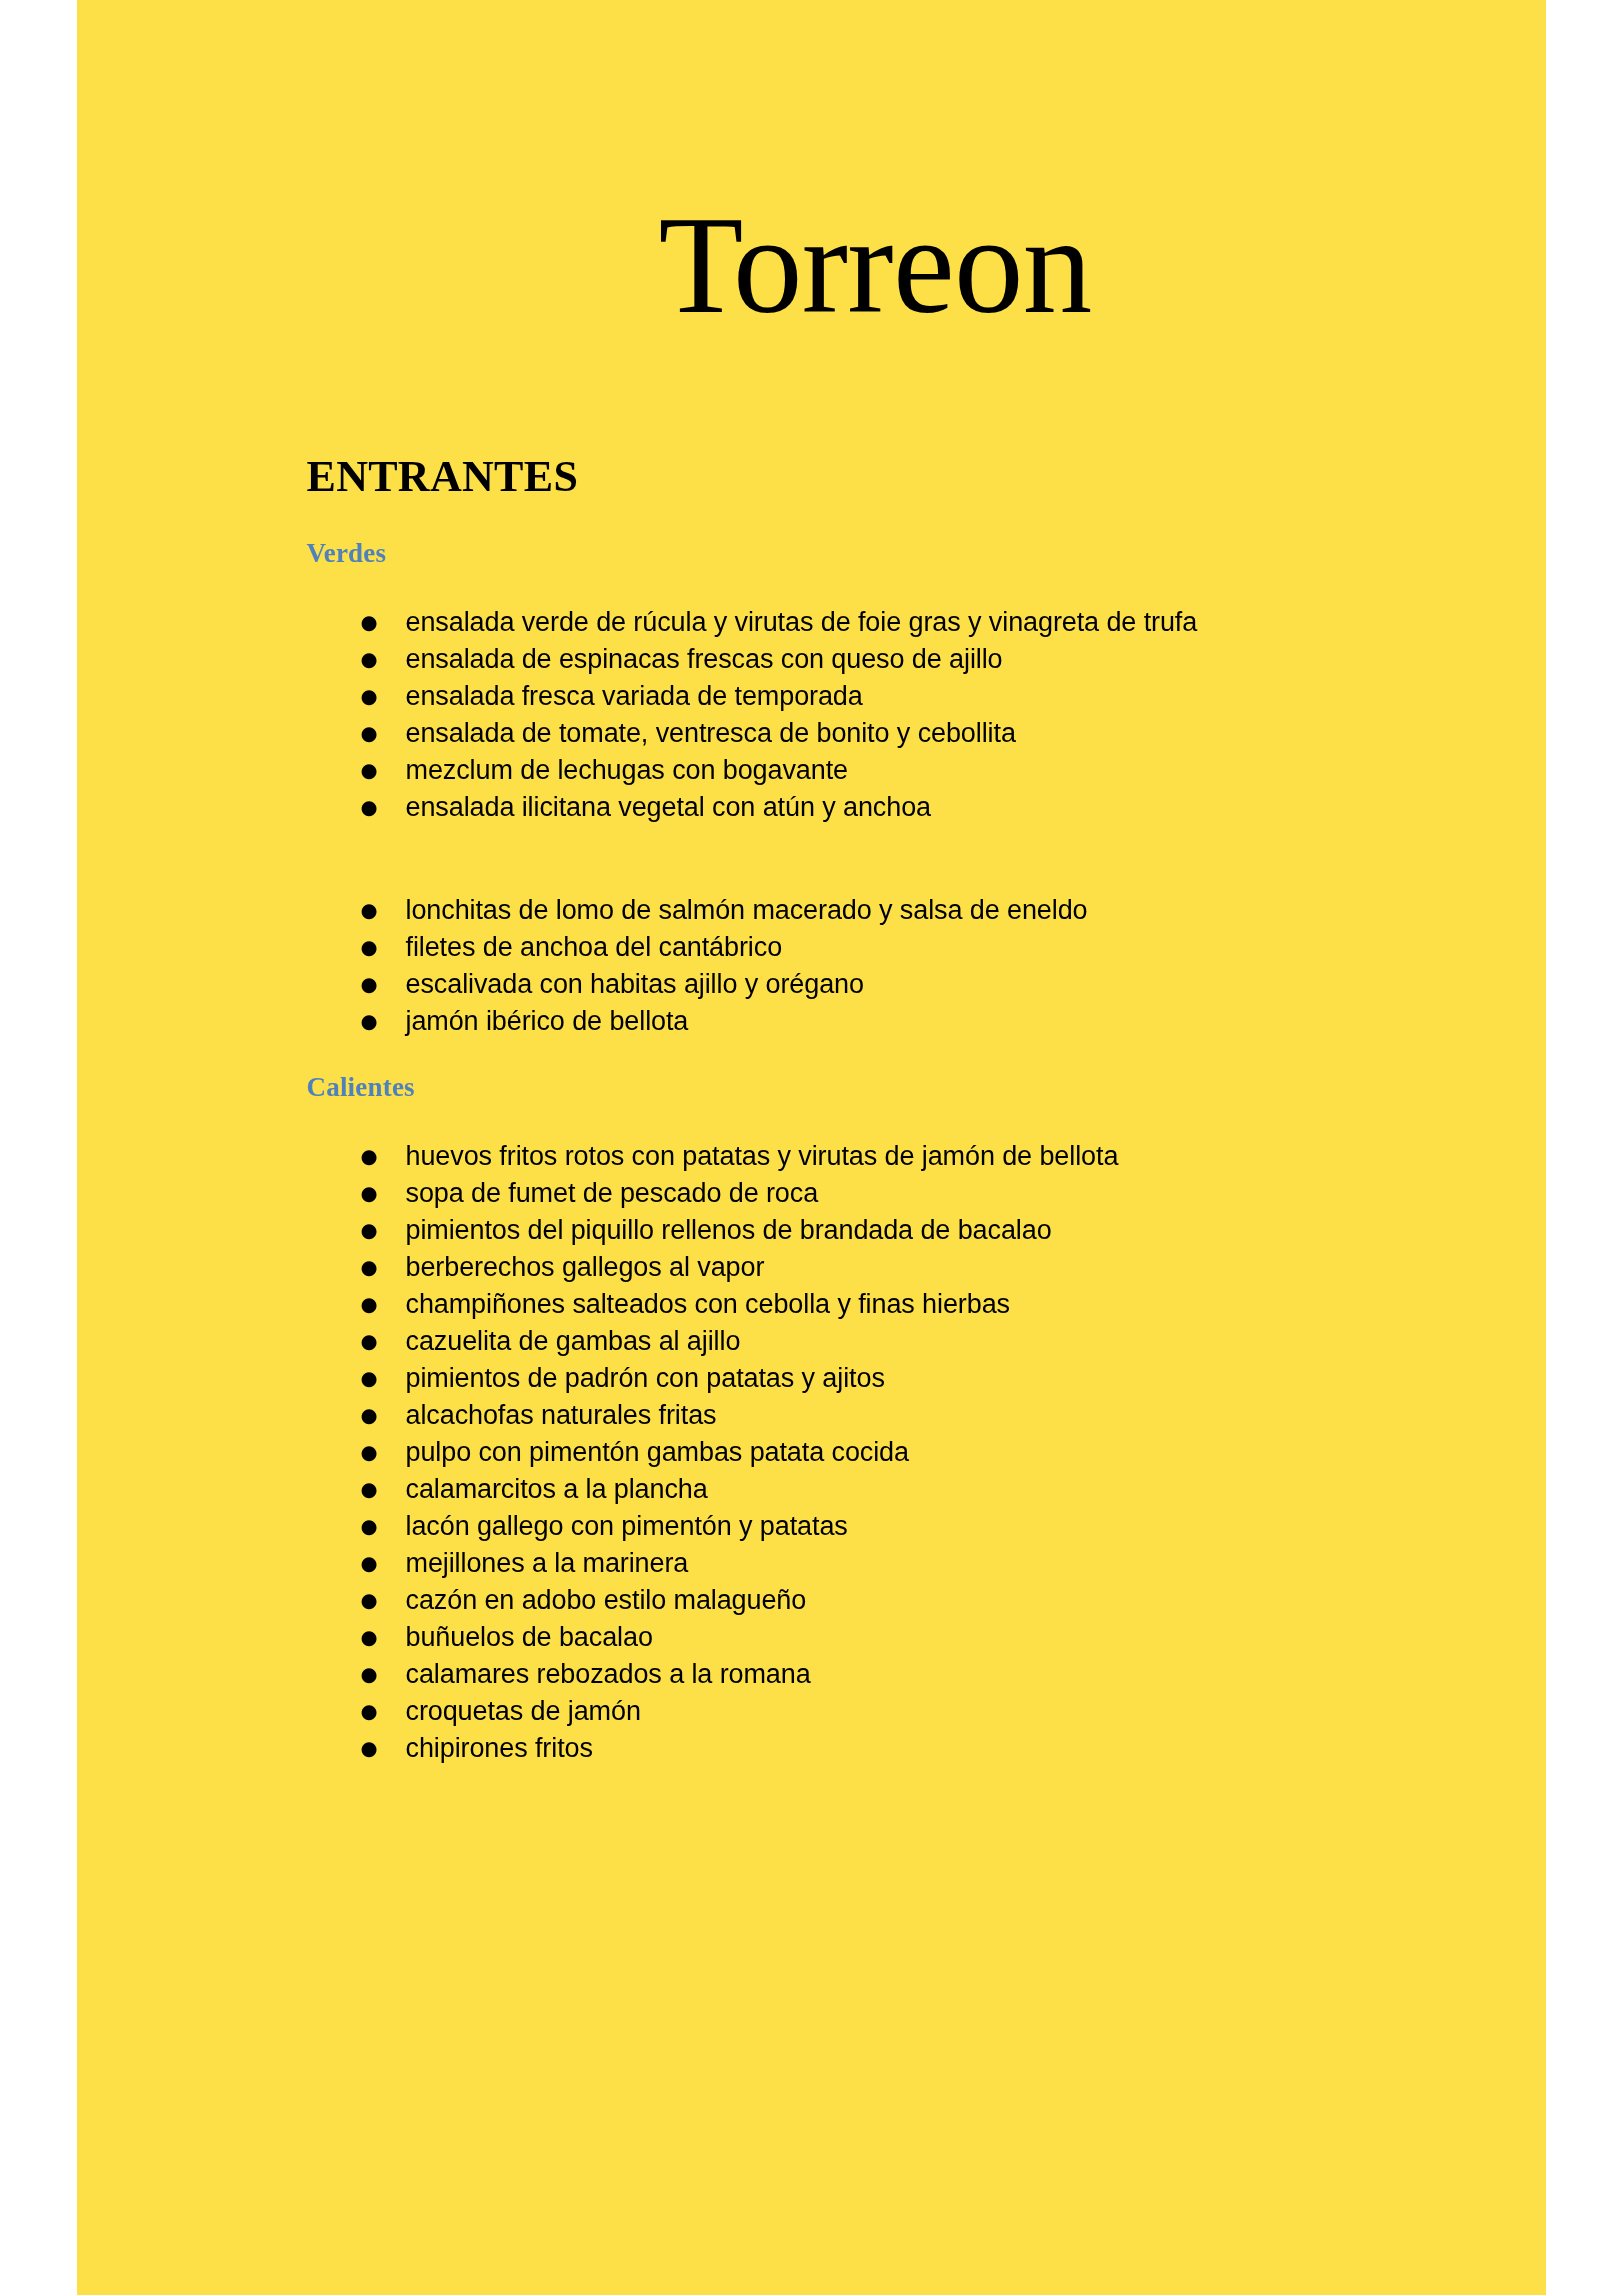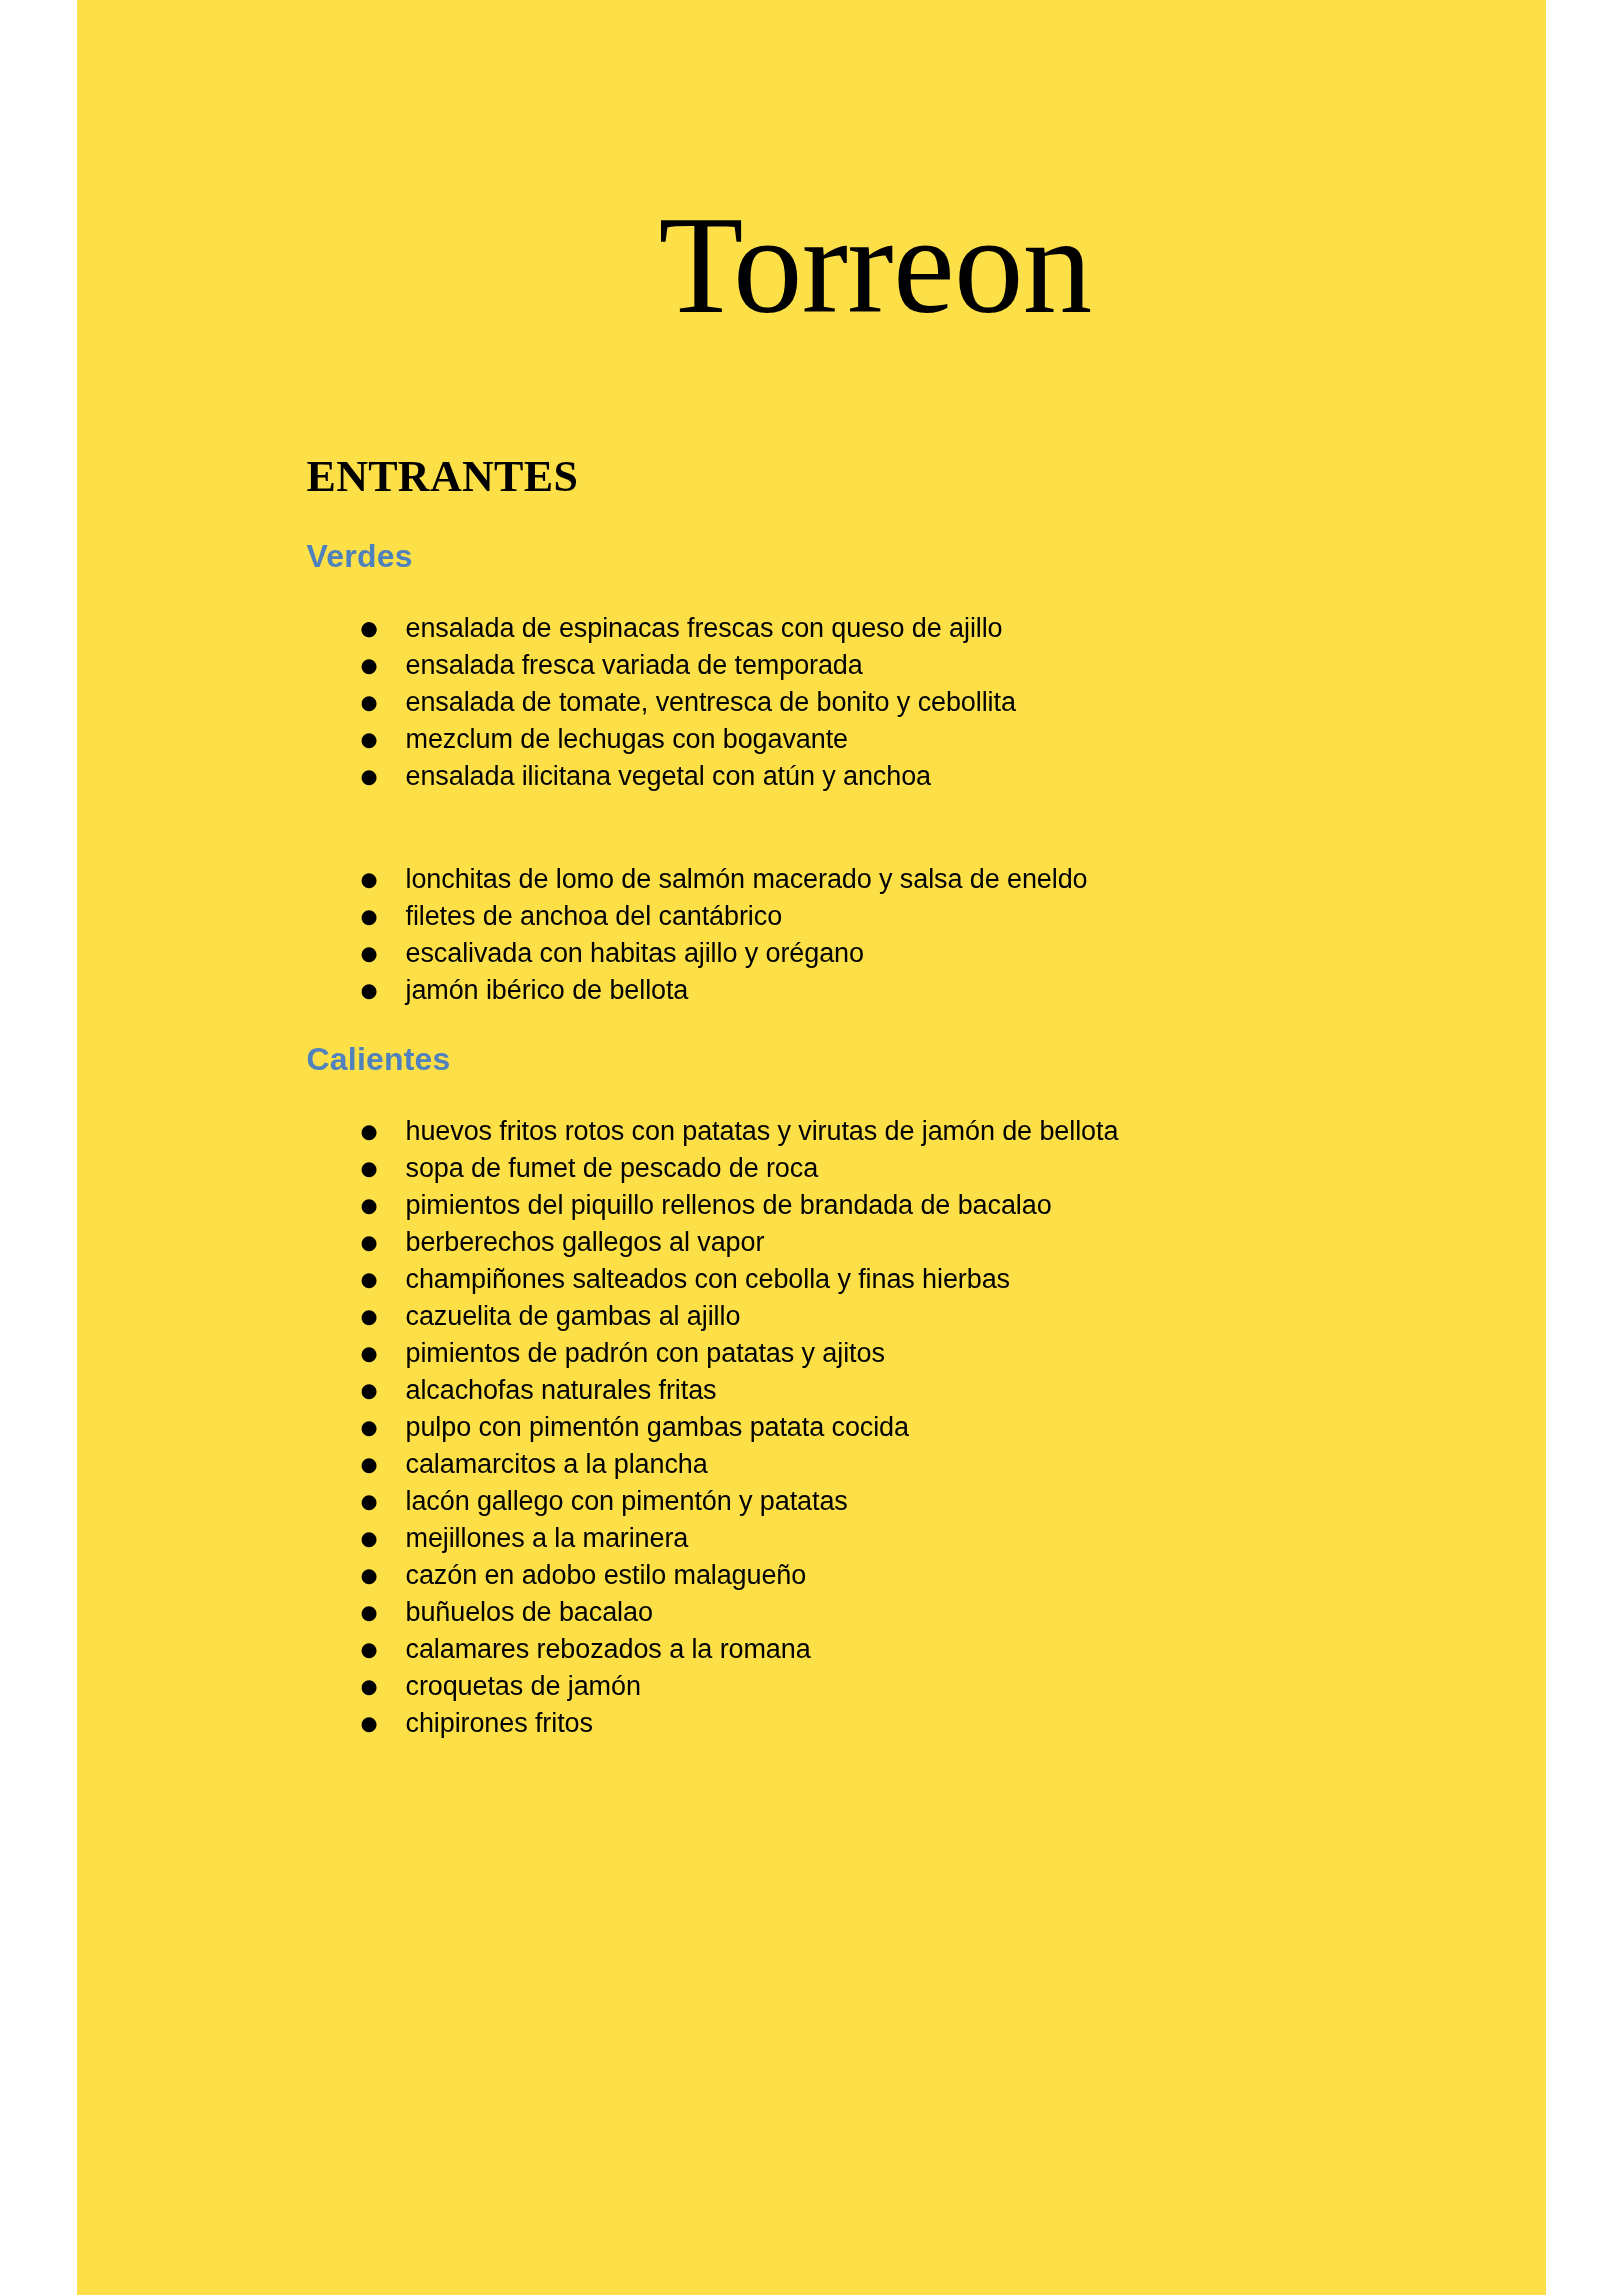--- a/index.html
+++ b/index.html
@@ -53,22 +53,22 @@
     line-height: 1.15;
     margin: 0 0 34px 0;
     letter-spacing: 0.3px;
   }
 
   .subsection {
     margin: 0;
   }
 
   .subsection-title {
-    font-family: Liberation Sans, sans-serif;
-    font-size: 32px;
+    font-family: Liberation Serif, serif;
+    font-size: 27px;
     font-weight: 700;
     color: #4F81BD;
     line-height: 1.2;
     margin: 0;
     letter-spacing: 0.2px;
   }
 
   .dish-list {
     list-style: none;
     margin: 0;
@@ -111,21 +111,21 @@
 
   <div class="content">
 
     <h1 class="section-title">ENTRANTES</h1>
 
     <div id="subsections-container">
         <div class="subsection">
           <h2 class="subsection-title">Verdes</h2>
           <div class="gap-heading-to-list"></div>
           <ul class="dish-list">
-            <li class="dish-item"><span class="bullet-icon">●</span></li>
+            <li class="dish-item"><span class="bullet-icon">●</span><span>ensalada verde de rúcula y virutas de foie gras y vinagreta de trufa</span></li>
             <li class="dish-item"><span class="bullet-icon">●</span><span>ensalada de espinacas frescas con queso de ajillo</span></li>
             <li class="dish-item"><span class="bullet-icon">●</span><span>ensalada fresca variada de temporada</span></li>
             <li class="dish-item"><span class="bullet-icon">●</span><span>ensalada de tomate, ventresca de bonito y cebollita</span></li>
             <li class="dish-item"><span class="bullet-icon">●</span><span>mezclum de lechugas con bogavante</span></li>
             <li class="dish-item"><span class="bullet-icon">●</span><span>ensalada ilicitana vegetal con atún y anchoa</span></li>
           </ul>
           <div class="gap-list-to-heading"></div>
         </div>
         <div class="subsection">
           <div class="gap-heading-to-list"></div>

